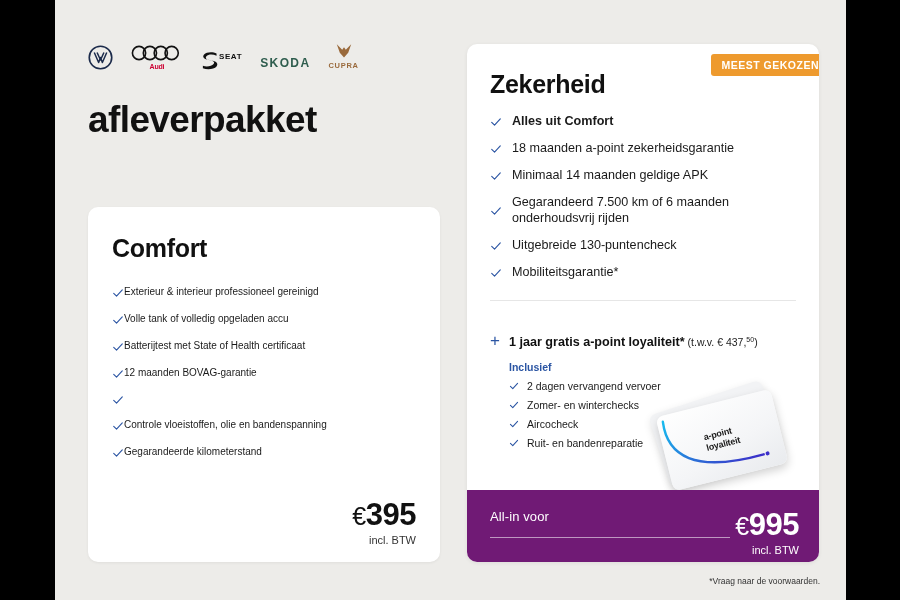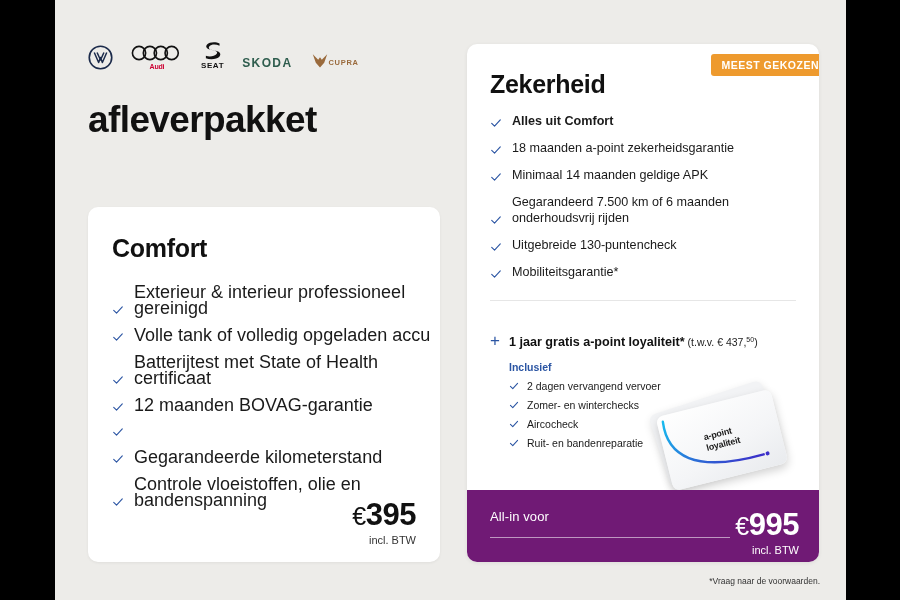--- a/index.html
+++ b/index.html
@@ -46,36 +46,35 @@
   }
 
   
   .card-comfort {
     position: absolute;
     left: 33px; top: 207px;
     width: 352px; height: 355px;
     background: #FFFFFF;
     border-radius: 10px;
     box-shadow: 0 1px 3px rgba(0,0,0,0.06);
-    padding: 27px 8px 0 24px;
+    padding: 27px 24px 0 24px;
   }
   .card-comfort h2 {
     font-size: 25px;
     font-weight: 700;
     letter-spacing: -0.3px;
     color: #111111;
     margin-bottom: 21px;
   }
   .feature-list { list-style: none; }
   .feature-list li {
     display: flex;
-    align-items: flex-end;
-    gap: 10px;
+    align-items: center;
     margin-bottom: 11px;
-    font-size: 18px;
+    font-size: 10px;
     line-height: 16px;
     color: #1a1a1a;
   }
   .check {
     flex: 0 0 auto;
     width: 12px; height: 12px;
     margin-top: 2px;
   }
   .check svg { display: block; }
 
@@ -128,21 +127,21 @@
     color: #111111;
   }
   .zek-list {
     position: absolute;
     left: 23px; top: 69px;
     width: 310px;
     list-style: none;
   }
   .zek-list li {
     display: flex;
-    align-items: flex-end;
+    align-items: center;
     gap: 10px;
     margin-bottom: 11px;
     font-size: 12.6px;
     line-height: 16px;
     color: #1a1a1a;
   }
   .zek-list li.bold { font-weight: 700; }
 
   .divider {
     position: absolute;
@@ -289,33 +288,33 @@
           <g fill="none" stroke="#111" stroke-width="3.4">
             <circle cx="17" cy="17" r="14"></circle>
             <circle cx="40" cy="17" r="14"></circle>
             <circle cx="63" cy="17" r="14"></circle>
             <circle cx="86" cy="17" r="14"></circle>
           </g>
         </svg>
         <span style="font-size:7px;font-weight:700;color:#CC0033;letter-spacing:-0.2px;margin-top:1px">Audi</span>
       </span>
 
-      <span class="brand" style="flex-direction:column;align-items:center">
+      <span class="brand" style="flex-direction:row;align-items:flex-start">
         <svg width="18" height="19" viewBox="0 0 30 32">
           <path d="M26 4 C20 1 9 1 5 6 C1 11 6 14 13 15 C20 16 24 18 21 22 C18 26 9 27 3 25
                    L3 29 C10 32 22 31 26 26 C30 21 25 17 17 16 C10 15 6 13 9 9 C12 5 20 5 26 8 Z" fill="#111"></path>
         </svg>
         <span style="font-size:8px;font-weight:700;color:#111;letter-spacing:0.6px;margin-top:1px">SEAT</span>
       </span>
 
       <span class="brand">
         <span style="font-size:12px;font-weight:700;color:#2F5D4E;letter-spacing:1.4px">SKODA</span>
       </span>
 
-      <span class="brand" style="flex-direction:row;align-items:center">
+      <span class="brand" style="flex-direction:column;align-items:center">
         <svg width="18" height="17" viewBox="0 0 30 28">
           <path d="M3 2 L12 11 L15 7 L18 11 L27 2 L22 16 L15 24 L8 16 Z" fill="#9A6A3C"></path>
         </svg>
         <span style="font-size:7.5px;font-weight:700;color:#9A6A3C;letter-spacing:0.7px;margin-top:1px">CUPRA</span>
       </span>
     </div>
 
     <div class="headline">
       <div>afleverpakket</div>
     </div>
@@ -361,29 +360,29 @@
                 <path d="M2 7.4 L5.3 10.6 L12 3.4" fill="none" stroke="#2B55A3" stroke-width="1.3" stroke-linecap="round" stroke-linejoin="round"></path>
               </svg>
           </span>
         </li>
         <li>
           <span class="check">
             <svg width="12" height="12" viewBox="0 0 14 14">
                 <path d="M2 7.4 L5.3 10.6 L12 3.4" fill="none" stroke="#2B55A3" stroke-width="1.3" stroke-linecap="round" stroke-linejoin="round"></path>
               </svg>
           </span>
+          <span>Controle vloeistoffen, olie en bandenspanning</span>
+        </li>
+        <li>
+          <span class="check">
+            <svg width="12" height="12" viewBox="0 0 14 14">
+                <path d="M2 7.4 L5.3 10.6 L12 3.4" fill="none" stroke="#2B55A3" stroke-width="1.3" stroke-linecap="round" stroke-linejoin="round"></path>
+              </svg>
+          </span>
           <span>Gegarandeerde kilometerstand</span>
-        </li>
-        <li>
-          <span class="check">
-            <svg width="12" height="12" viewBox="0 0 14 14">
-                <path d="M2 7.4 L5.3 10.6 L12 3.4" fill="none" stroke="#2B55A3" stroke-width="1.3" stroke-linecap="round" stroke-linejoin="round"></path>
-              </svg>
-          </span>
-          <span>Controle vloeistoffen, olie en bandenspanning</span>
         </li>
       </ul>
 
       <div class="price-block">
         <div class="price-main">
           <span class="cur">€</span><span>395</span>
         </div>
         <div class="price-sub">incl. BTW</div>
       </div>
     </div>

